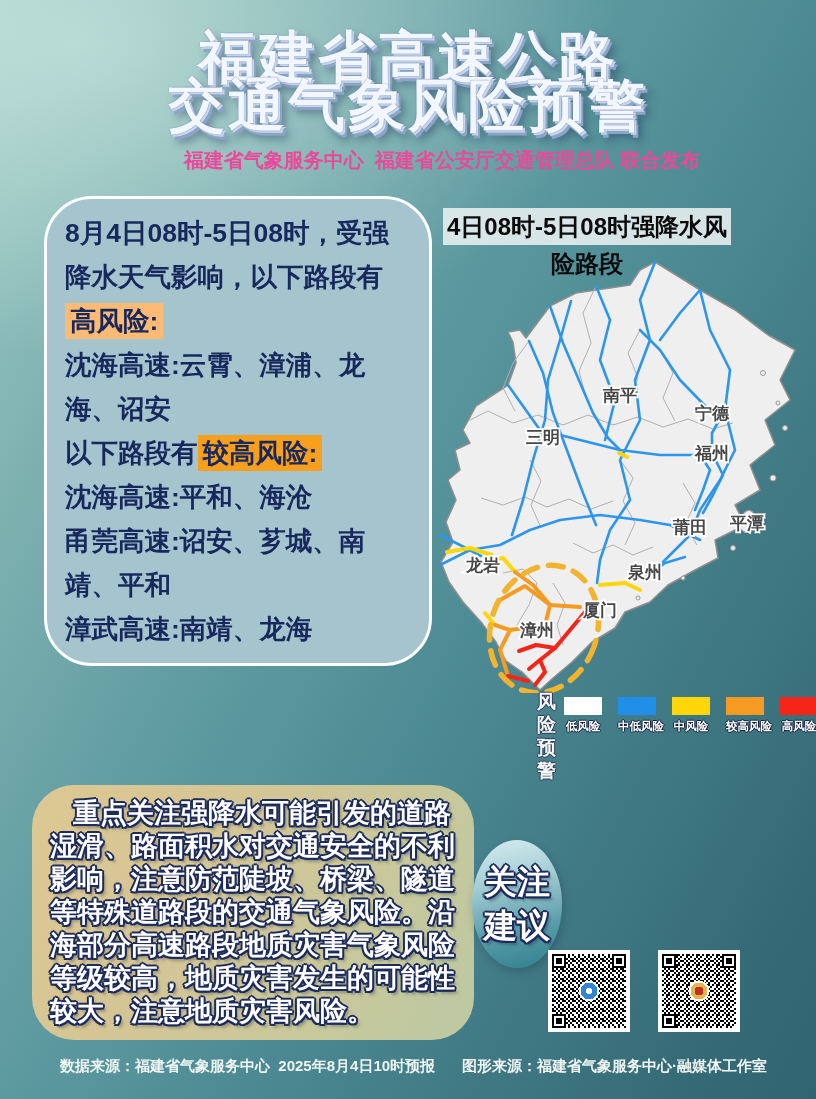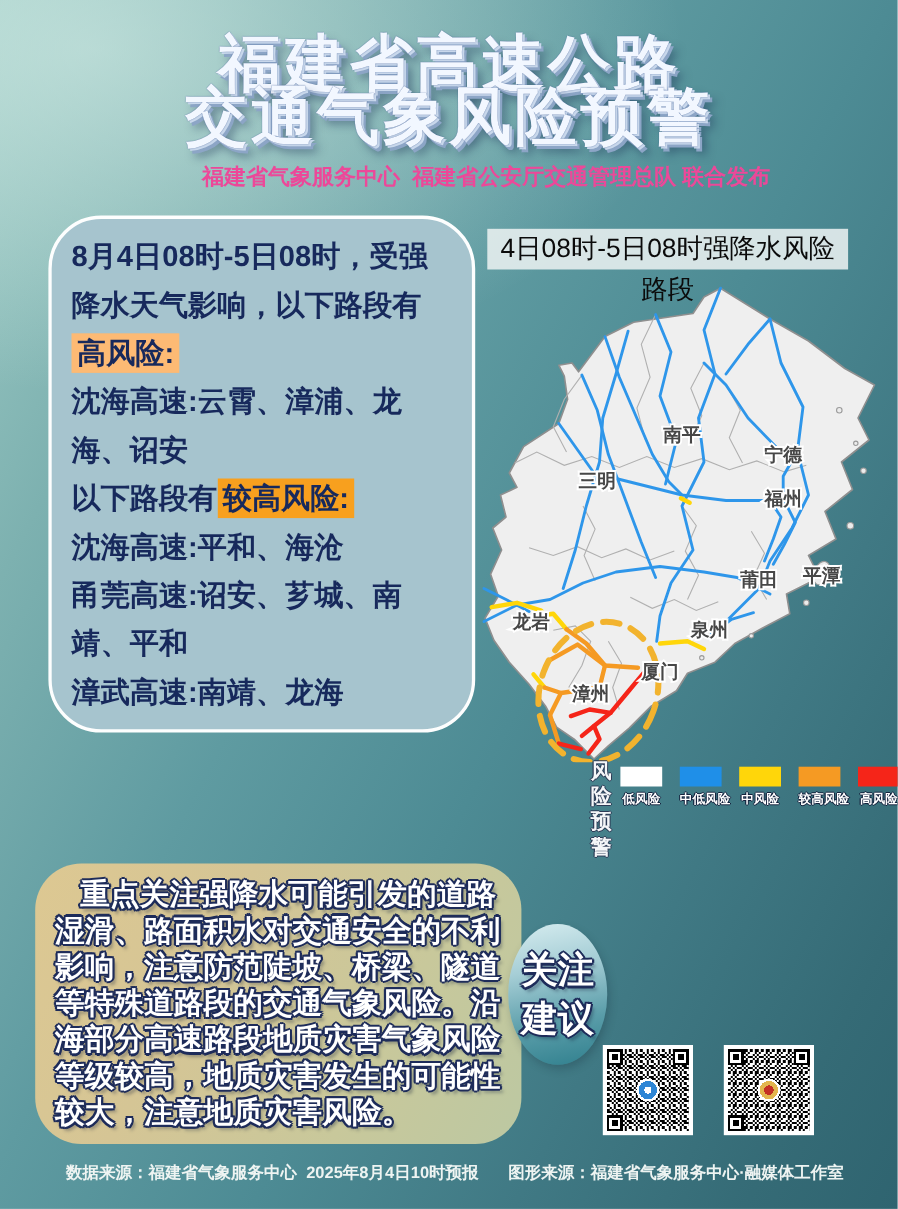--- a/index.html
+++ b/index.html
@@ -26,23 +26,23 @@
     left:44px;top:196px;width:388px;box-sizing:border-box;
     padding:12px 18px;border:3px solid #fdfefe;border-radius:48px;
     background:#a6c4ce;
   }
   .panel p{margin:0;font-size:26.5px;line-height:44px;font-weight:700;color:#17295c;word-break:break-all;}
   .tag{padding:3px 5px;}
   .tag-red{background:#fdba74;}
   .tag-orange{background:#f8a01e;}
   
   .map-title{
-    left:443px;top:208px;width:328px;height:37px;line-height:37px;
+    left:443px;top:208px;width:288px;height:37px;line-height:37px;
     background:rgba(233,240,240,.88);text-align:center;
-    font-size:24px;font-weight:400;color:#0b0b0b;
+    font-size:24px;font-weight:700;color:#0b0b0b;
   }
   .map-wrap{left:433px;top:253px;width:375px;height:440px;}
   .city{font-size:17px;font-weight:700;fill:#474747;stroke:#ffffff;stroke-width:3.5px;paint-order:stroke;text-anchor:middle;}
   
   .legend{left:537px;top:690px;display:flex;align-items:flex-start;}
   .legend-title{
     font-size:19px;line-height:23px;font-weight:700;color:#f4f6f8;
     text-shadow:1px 0 0 #2c3a55,-1px 0 0 #2c3a55,0 1px 0 #2c3a55,0 -1px 0 #2c3a55;
   }
   .legend-items{display:flex;gap:16px;margin-left:8px;margin-top:7px;}
@@ -59,21 +59,21 @@
     background:linear-gradient(118deg,#ddc892 0%,#d5c595 35%,#c8c89b 70%,#bcc8a2 100%);
   }
   .outlined{
     color:#ffffff;
     text-shadow:2px 0 0 #1e2c5a,-2px 0 0 #1e2c5a,0 2px 0 #1e2c5a,0 -2px 0 #1e2c5a,
       1.5px 1.5px 0 #1e2c5a,-1.5px 1.5px 0 #1e2c5a,1.5px -1.5px 0 #1e2c5a,-1.5px -1.5px 0 #1e2c5a,
       3px 4px 3px rgba(18,28,58,.35);
   }
   .advisory-text{font-size:27px;line-height:33px;font-weight:900;text-indent:23px;word-break:break-all;}
   .attention-badge{
-    left:462px;top:840px;width:90px;height:128px;border-radius:50%;
+    left:472px;top:840px;width:90px;height:128px;border-radius:50%;
     background:linear-gradient(168deg,#d7edf0 0%,#a6ced6 32%,#5a9da9 68%,#2f7f8d 100%);
     box-shadow:2px 4px 8px rgba(20,40,50,.25);
     display:flex;flex-direction:column;justify-content:center;align-items:center;
   }
   .attention-badge div{font-size:33px;line-height:44px;font-weight:900;}
   
   .qr{width:82px;height:82px;background:#fff;}
   
   .footer{top:1057px;font-size:15px;font-weight:700;color:#eef4f2;white-space:pre-wrap;}
 </style>

